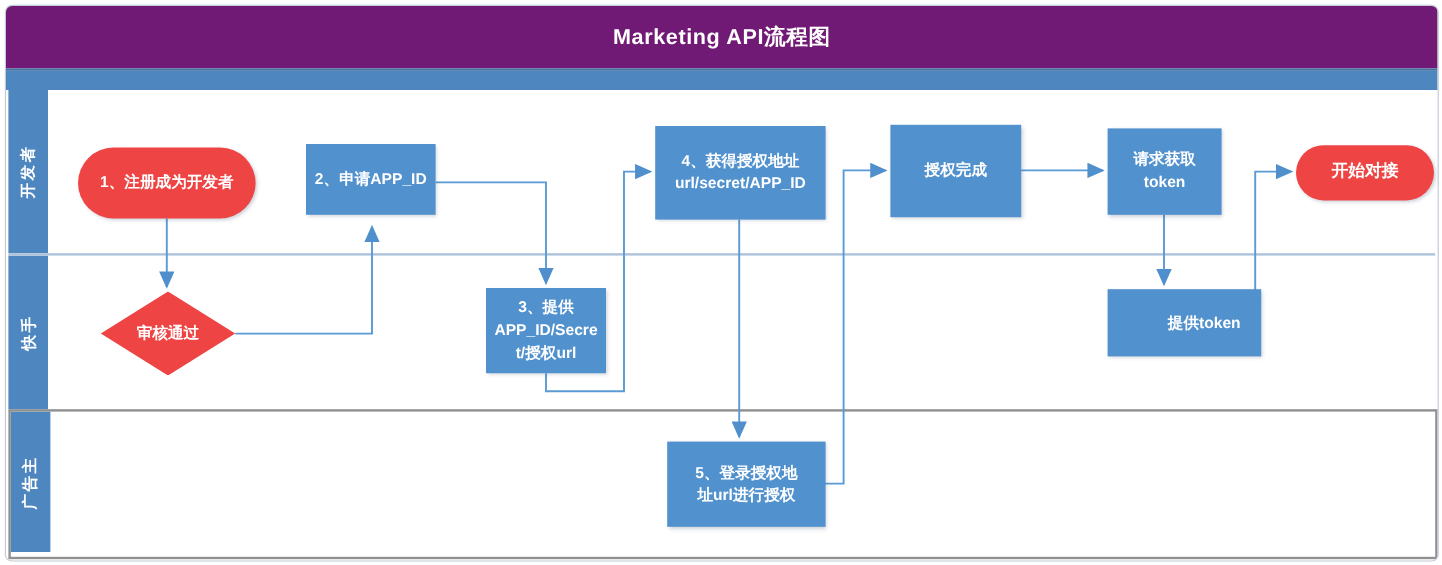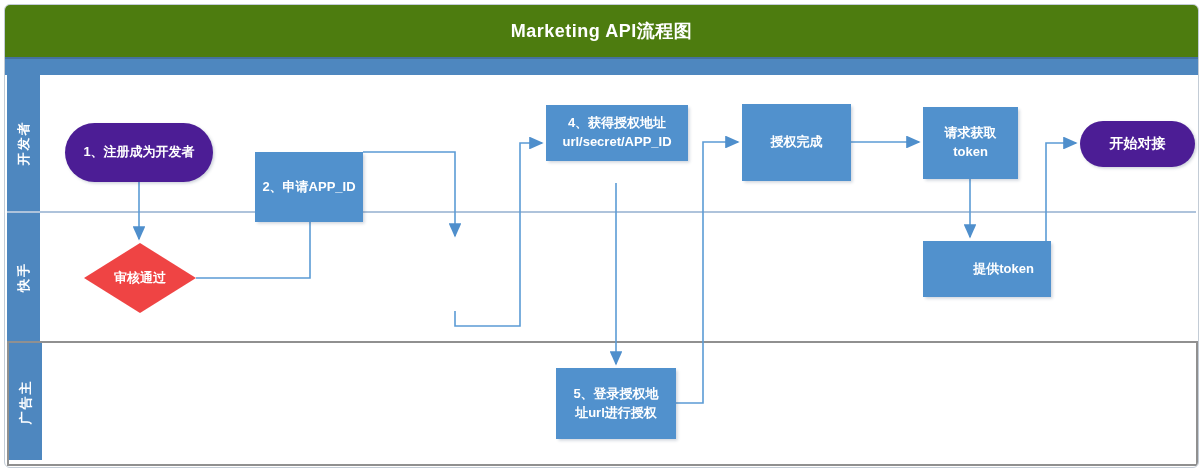--- a/index.html
+++ b/index.html
@@ -8,21 +8,21 @@
     background:#ffffff;
     font-family:"Liberation Sans","DejaVu Sans",sans-serif;
   }
   .frame{
     position:absolute;left:4px;top:4px;width:1193px;height:462px;
     border:1px solid #c3ccd6;border-radius:6px;background:#ffffff;overflow:hidden;
   }
   
   .titlebar{
     position:absolute;left:0;top:0;width:100%;height:52px;
-    background:#4d7c0f;display:flex;align-items:center;justify-content:center;
+    background:#701a75;display:flex;align-items:center;justify-content:center;
   }
   .titlebar .title{
     color:#ffffff;font-size:18px;font-weight:600;letter-spacing:.5px;
   }
   .title-divider{position:absolute;left:0;top:52px;width:100%;height:2px;background:#44719f;}
   .phase-strip{position:absolute;left:0;top:54px;width:100%;height:16px;background:#4e87bf;}
   
   .lane-col{
     position:absolute;left:2px;width:33px;background:#4e87bf;
     display:flex;align-items:center;justify-content:center;
@@ -36,21 +36,21 @@
     position:absolute;left:2px;top:336px;width:1187px;height:121px;
     border:2px solid #909090;background:transparent;
   }
   
   .node{
     position:absolute;color:#ffffff;font-weight:700;font-size:13px;line-height:1.45;
     display:flex;align-items:center;justify-content:center;text-align:center;
     white-space:pre-line;box-shadow:1.5px 1.5px 3px rgba(60,80,110,.25);
   }
   .process{background:#5191cd;}
-  .terminator{background:#4c1d95;}
+  .terminator{background:#ef4444;}
   .decision{
     background:#ef4444;box-shadow:none;
     clip-path:polygon(50% 0,100% 50%,50% 100%,0 50%);
   }
   .connectors{position:absolute;left:0;top:0;width:1193px;height:462px;pointer-events:none;}
   .connectors polyline{fill:none;stroke:#5b9bd5;stroke-width:1.6;}
 </style>
 </head>
 <body>
 
@@ -87,29 +87,32 @@
     <polyline points="450,306 450,321 515,321 515,138 537,138" marker-end="url(#arrow)"></polyline>
     <polyline points="611,178 611,359" marker-end="url(#arrow)"></polyline>
     <polyline points="671,398 698,398 698,137 733,137" marker-end="url(#arrow)"></polyline>
     <polyline points="846,137 914,137" marker-end="url(#arrow)"></polyline>
     <polyline points="965,174 965,232" marker-end="url(#arrow)"></polyline>
     <polyline points="1013,263 1041,263 1041,138 1071,138" marker-end="url(#arrow)"></polyline>
   </svg>
 
   <div class="node terminator" style="left:60px;top:118px;width:148px;height:59px;border-radius:30px;">1、注册成为开发者</div>
 
-  <div class="node process" style="left:250px;top:115px;width:108px;height:70px;margin-top:32px;">2、申请APP_ID</div>
+  <div class="node process" style="left:250px;top:115px;width:108px;height:59px;">2、申请APP_ID</div>
 
   <div class="node decision" style="left:79px;top:238px;width:112px;height:70px;">审核通过</div>
 
+  <div class="node process" style="left:400px;top:235px;width:100px;height:71px;">3、提供
+APP_ID/Secre
+t/授权url</div>
 
-  <div class="node process" style="left:541px;top:100px;width:142px;height:56px;">4、获得授权地址
+  <div class="node process" style="left:541px;top:100px;width:142px;height:78px;">4、获得授权地址
 url/secret/APP_ID</div>
 
-  <div class="node process" style="left:551px;top:363px;width:120px;height:71px;">5、登录授权地
+  <div class="node process" style="left:551px;top:363px;width:132px;height:71px;">5、登录授权地
 址url进行授权</div>
 
   <div class="node process" style="left:918px;top:102px;width:95px;height:72px;">请求获取
 token</div>
 
   <div class="node process" style="left:737px;top:99px;width:109px;height:77px;">授权完成</div>
 
   <div class="node process" style="left:918px;top:236px;width:95px;height:56px;padding-left:33px;">提供token</div>
 
   <div class="node terminator" style="left:1075px;top:116px;width:115px;height:46px;border-radius:23px;font-size:14px;font-family:Liberation Mono, monospace;">开始对接</div>

